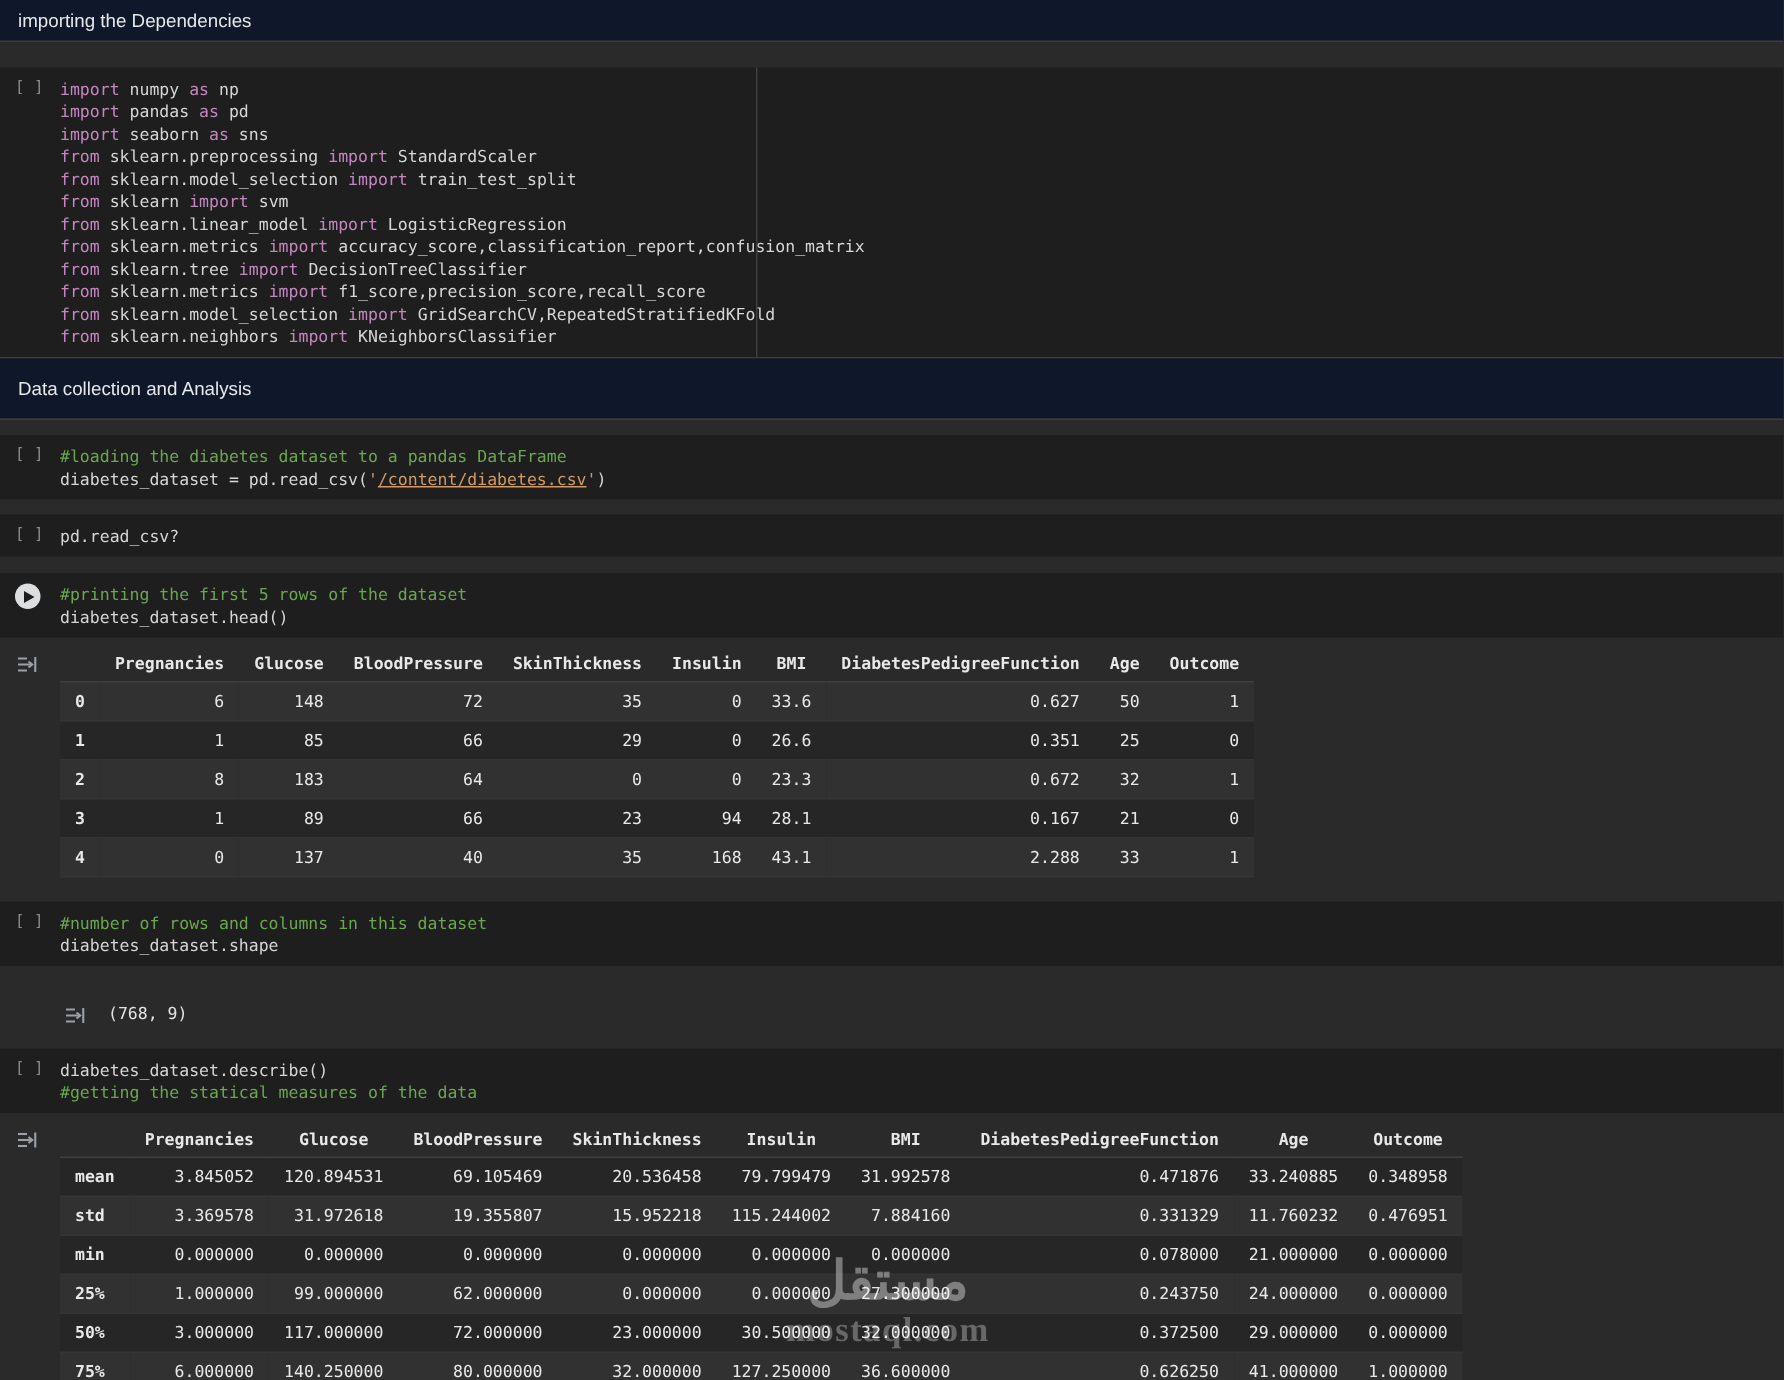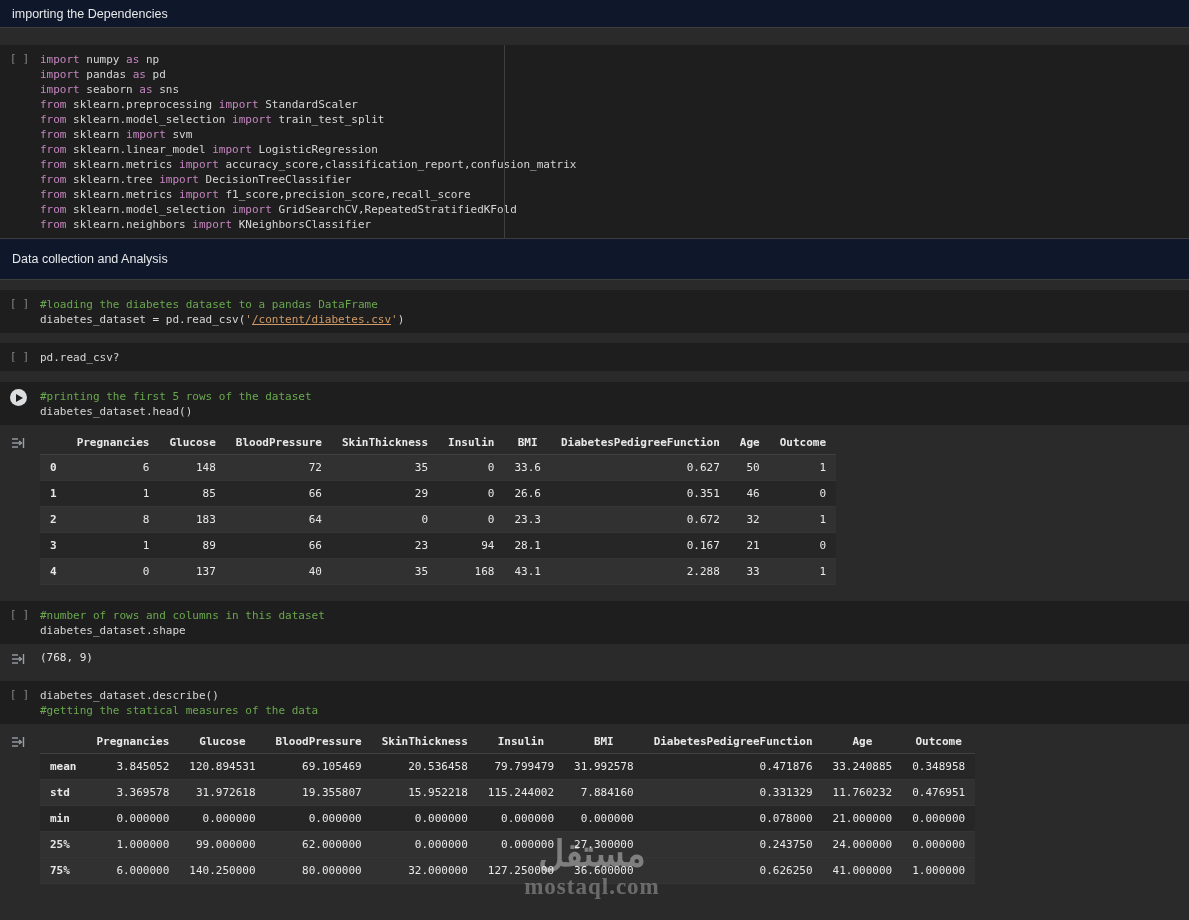--- a/index.html
+++ b/index.html
@@ -49,21 +49,21 @@
     display:flex; align-items:center; justify-content:center; cursor:pointer;
   }
   .run-tri {
     width:0; height:0; margin-left:2px;
     border-left:7px solid #1e1e1e;
     border-top:4.5px solid transparent;
     border-bottom:4.5px solid transparent;
   }
   .output { display:flex; background:transparent; }
   .output-head  { margin-top:6px; }
-  .output-shape { margin-top:3px; }
+  .output-shape { margin-top:21px;padding-left:32px; }
   .output-desc  { margin-top:6px; }
   .output .gutter { padding-top:4px; }
   .output-body {
     flex:1;
     font-family:"DejaVu Sans Mono","Liberation Mono",monospace;
     font-size:11px; color:#e4e4e4;
   }
   .shape-text { padding-top:4px; }
   table.df {
     border-collapse:collapse; font-size:11px; color:#e8e8e8; line-height:1;
@@ -176,21 +176,21 @@
           </tr>
           <tr class="odd">
             <td class="idx">1</td>
             <td class="">1</td>
             <td class="">85</td>
             <td class="">66</td>
             <td class="">29</td>
             <td class="">0</td>
             <td class="">26.6</td>
             <td class="">0.351</td>
-            <td class="">46</td>
+            <td class="">25</td>
             <td class="">0</td>
           </tr>
           <tr class="even">
             <td class="idx">2</td>
             <td class="">8</td>
             <td class="">183</td>
             <td class="">64</td>
             <td class="">0</td>
             <td class="">0</td>
             <td class="">23.3</td>
@@ -322,20 +322,32 @@
             <td class="">1.000000</td>
             <td class="">99.000000</td>
             <td class="">62.000000</td>
             <td class="">0.000000</td>
             <td class="">0.000000</td>
             <td class="">27.300000</td>
             <td class="">0.243750</td>
             <td class="">24.000000</td>
             <td class="">0.000000</td>
           </tr>
+          <tr class="odd">
+            <td class="idx">50%</td>
+            <td class="">3.000000</td>
+            <td class="">117.000000</td>
+            <td class="">72.000000</td>
+            <td class="">23.000000</td>
+            <td class="">30.500000</td>
+            <td class="">32.000000</td>
+            <td class="">0.372500</td>
+            <td class="">29.000000</td>
+            <td class="">0.000000</td>
+          </tr>
           <tr class="even">
             <td class="idx">75%</td>
             <td class="">6.000000</td>
             <td class="">140.250000</td>
             <td class="">80.000000</td>
             <td class="">32.000000</td>
             <td class="">127.250000</td>
             <td class="">36.600000</td>
             <td class="">0.626250</td>
             <td class="">41.000000</td>

